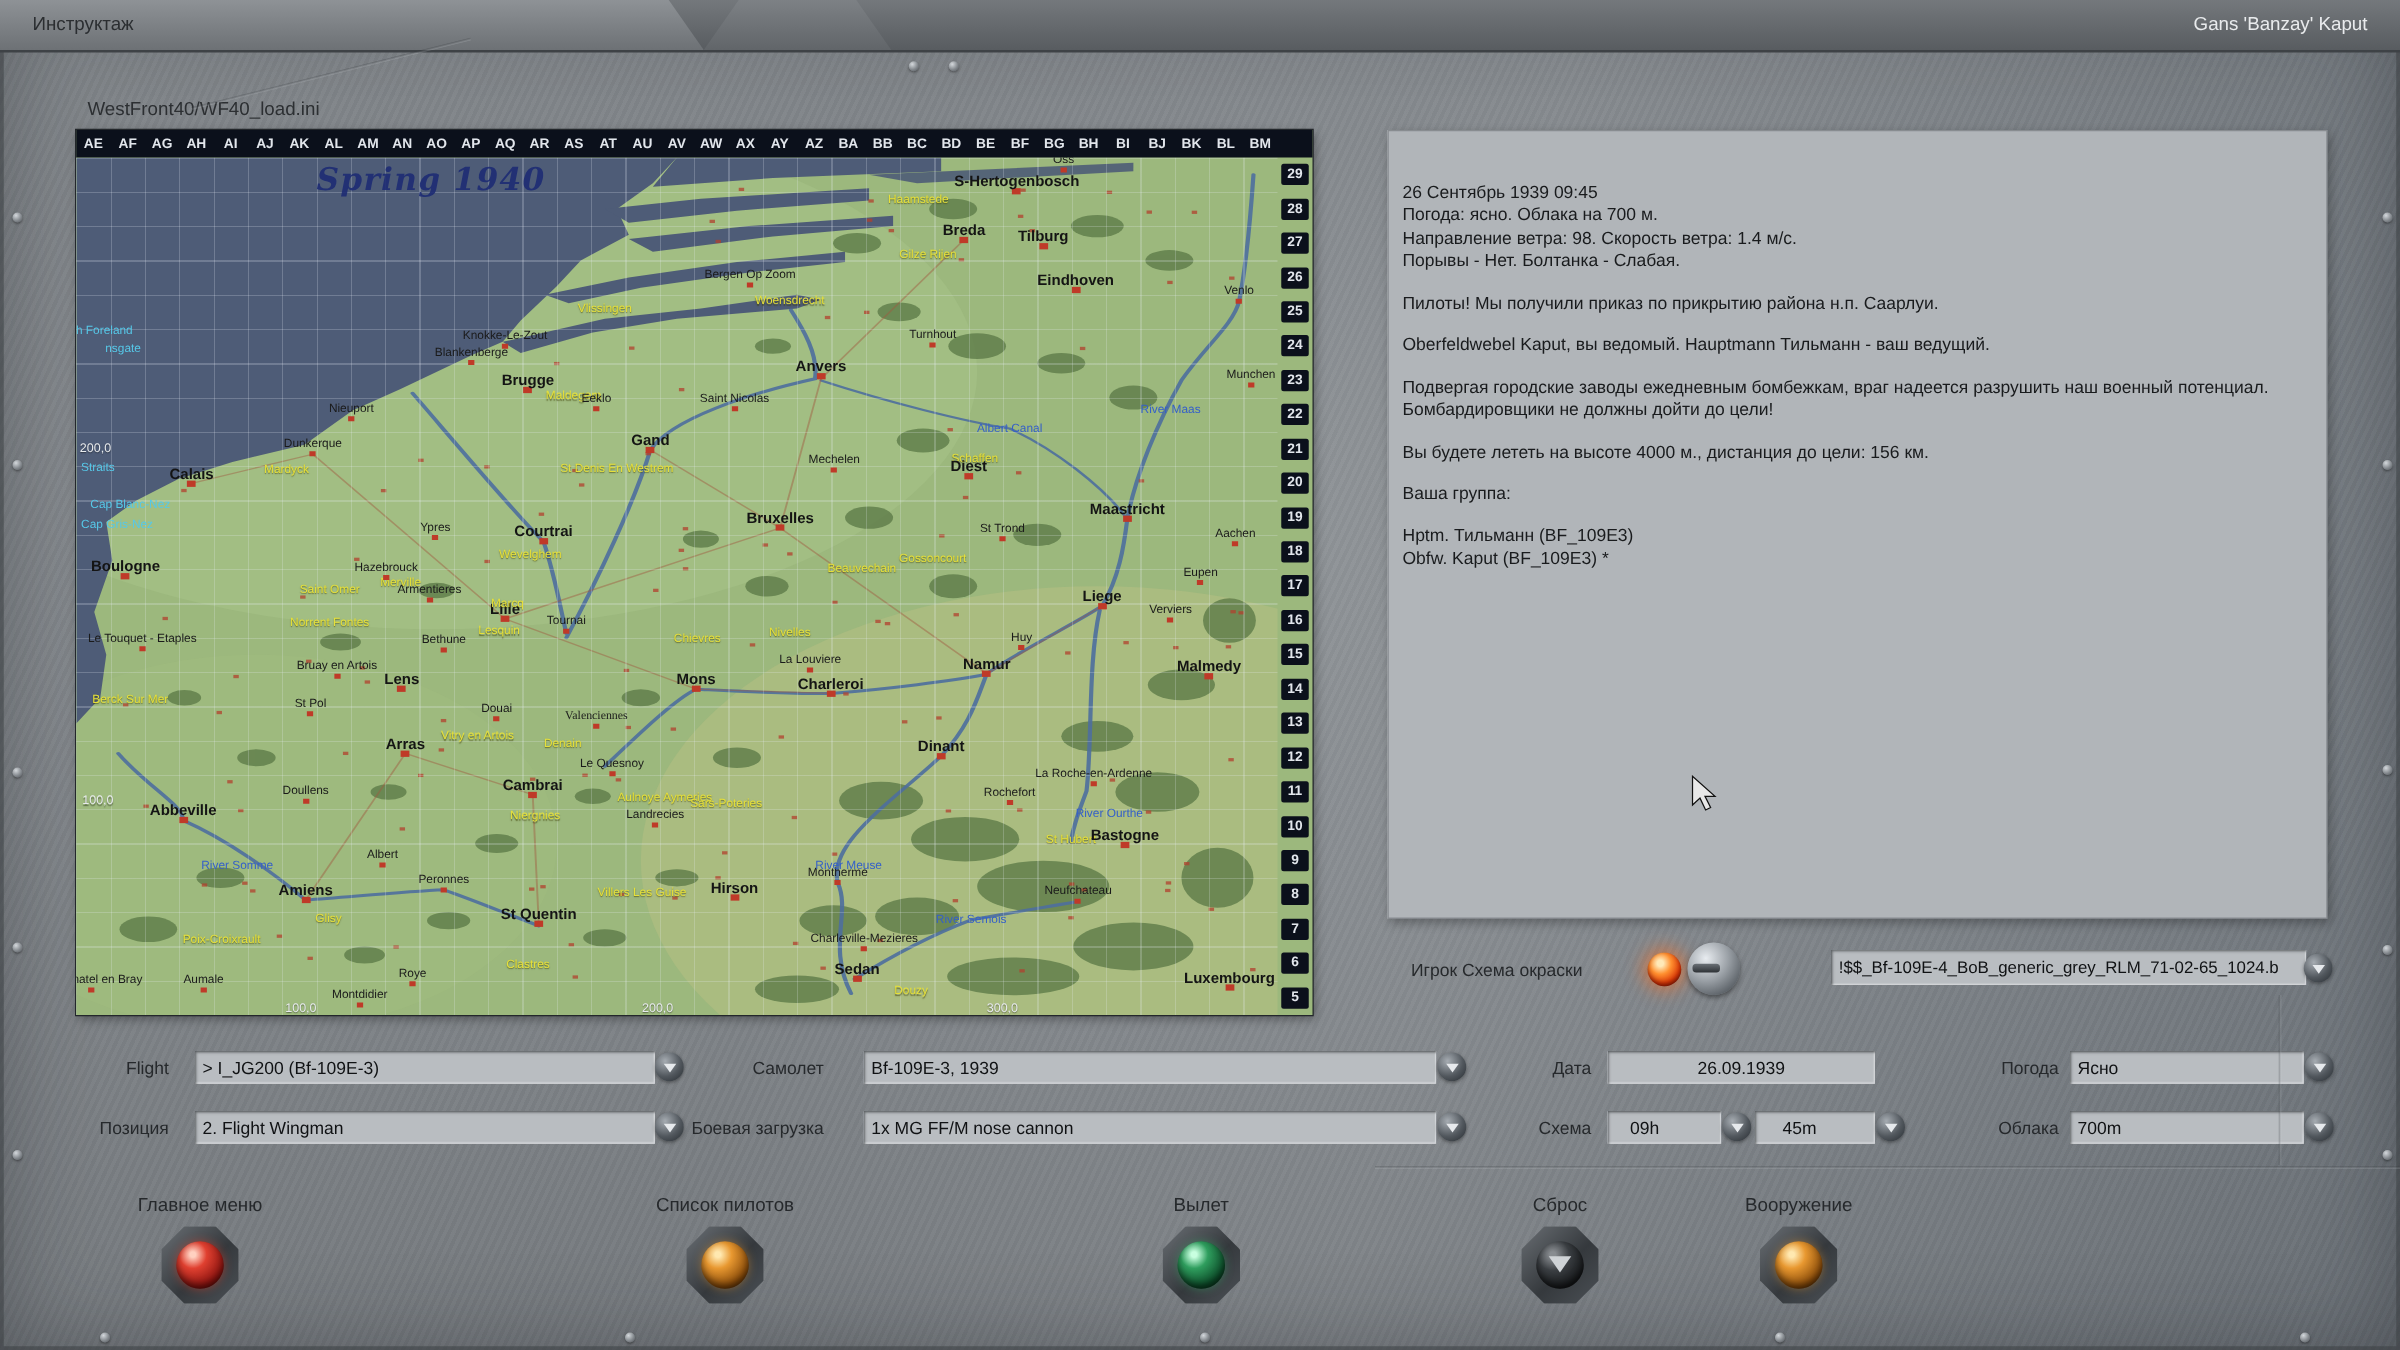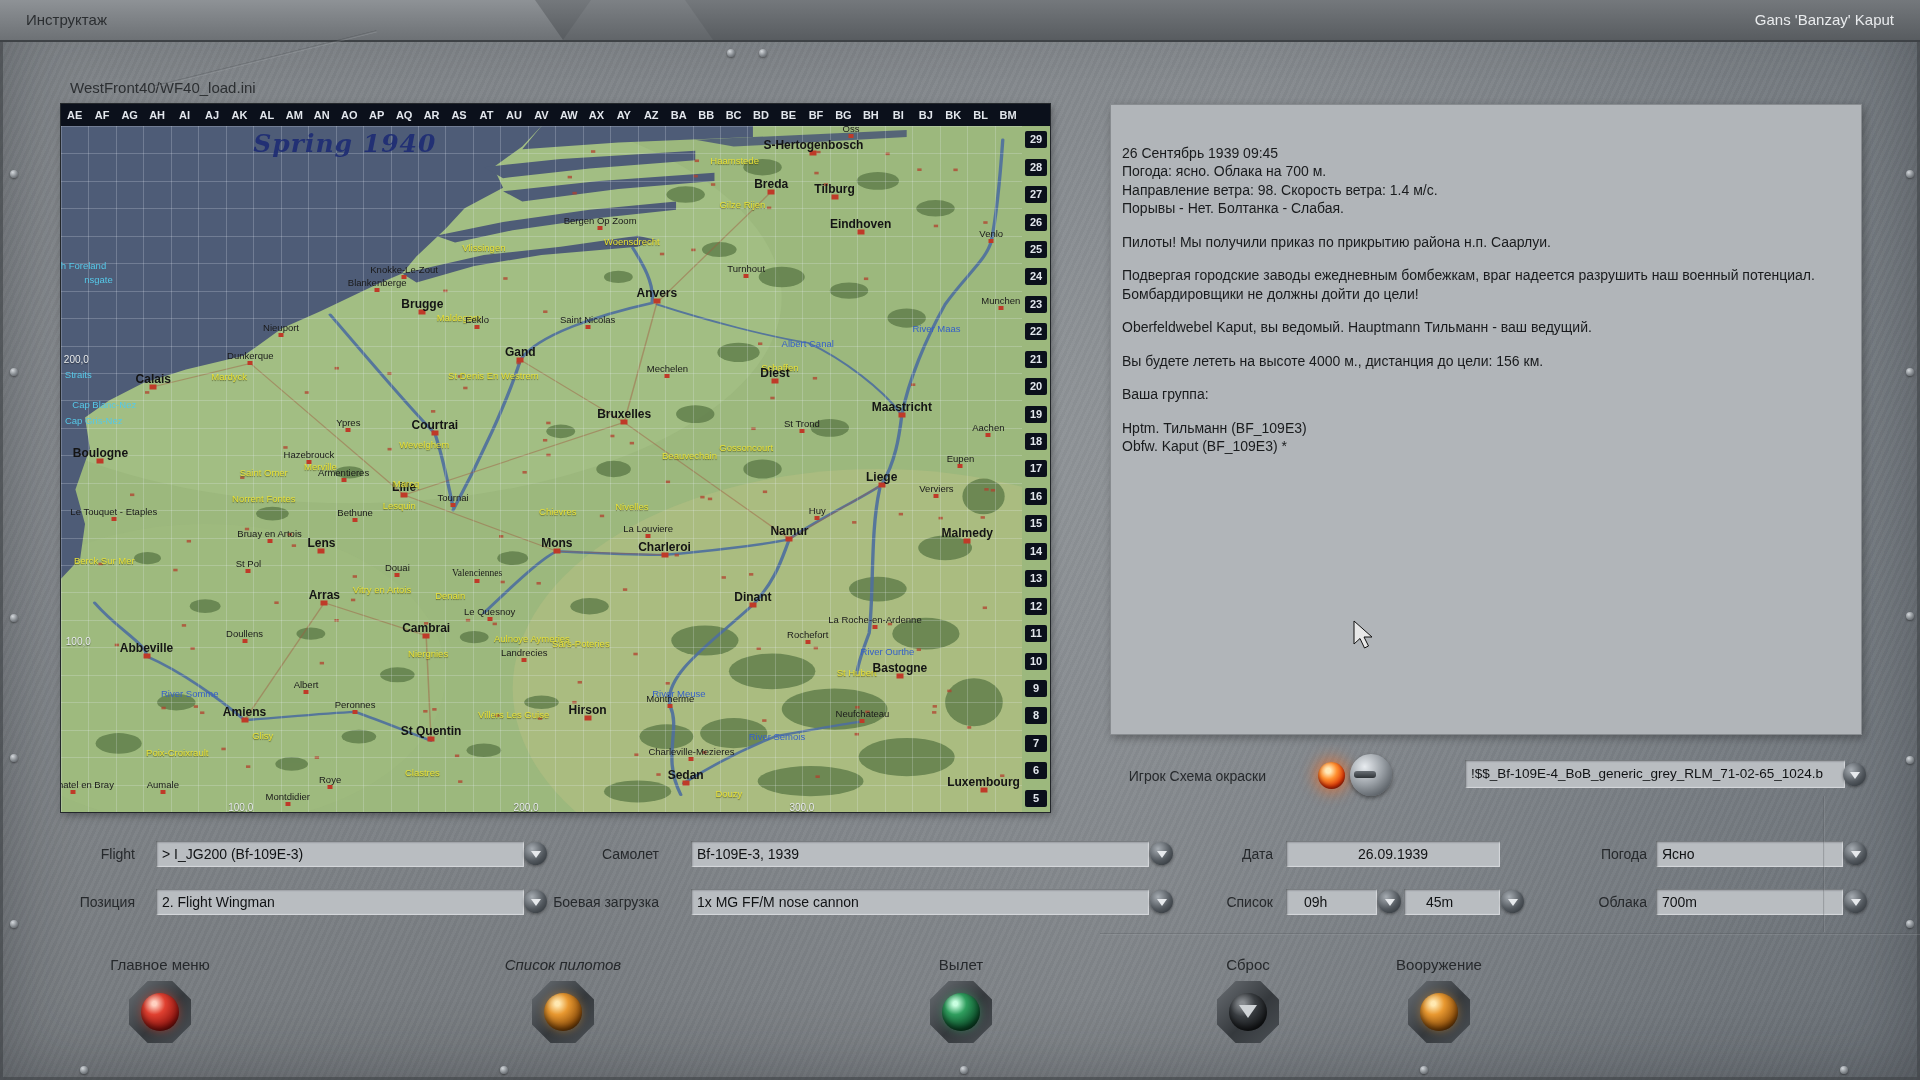--- a/index.html
+++ b/index.html
@@ -616,22 +616,22 @@
         </div>
       </div>
   </div>
 
   <div class="briefing">
     <p class="b-line">26 Сентябрь 1939 09:45</p>
     <p class="b-line">Погода: ясно. Облака на 700 м.</p>
     <p class="b-line">Направление ветра: 98. Скорость ветра: 1.4 м/с.</p>
     <p class="b-line">Порывы - Нет. Болтанка - Слабая.</p>
     <p class="b-line b-gap">Пилоты! Мы получили приказ по прикрытию района н.п. Саарлуи.</p>
+    <p class="b-line b-gap">Oberfeldwebel Kaput, вы ведомый. Hauptmann Тильманн - ваш ведущий.</p>
     <p class="b-line b-gap">Подвергая городские заводы ежедневным бомбежкам, враг надеется разрушить наш военный потенциал. Бомбардировщики не должны дойти до цели!</p>
-    <p class="b-line b-gap">Oberfeldwebel Kaput, вы ведомый. Hauptmann Тильманн - ваш ведущий.</p>
     <p class="b-line b-gap">Вы будете лететь на высоте 4000 м., дистанция до цели: 156 км.</p>
     <p class="b-line b-gap">Ваша группа:</p>
     <p class="b-line b-gap">Hptm. Тильманн (BF_109E3)</p>
     <p class="b-line">Obfw. Kaput (BF_109E3) *</p>
   </div>
 
   <div class="skin-label">Игрок Схема окраски</div>
   <div class="lamp"></div>
   <div class="knob"></div>
   <div class="fld skin-field">
@@ -667,21 +667,21 @@
     <span>2. Flight Wingman</span>
   </div>
   <div class="dd" style="left:524px;top:890px;"></div>
 
   <div class="flabel" style="left:509px;width:150px;top:894px;">Боевая загрузка</div>
   <div class="fld" style="left:691px;top:889px;width:458px;">
     <span>1x MG FF/M nose cannon</span>
   </div>
   <div class="dd" style="left:1150px;top:890px;"></div>
 
-  <div class="flabel" style="left:1123px;width:150px;top:894px;">Список</div>
+  <div class="flabel" style="left:1123px;width:150px;top:894px;">Схема</div>
   <div class="fld f-hour" style="left:1286px;top:889px;width:91px;">
     <span>09h</span>
   </div>
   <div class="dd" style="left:1378px;top:890px;"></div>
   <div class="fld f-minute" style="left:1404px;top:889px;width:96px;">
     <span>45m</span>
   </div>
   <div class="dd" style="left:1501px;top:890px;"></div>
 
   <div class="flabel" style="left:1497px;width:150px;top:894px;">Облака</div>
@@ -689,21 +689,21 @@
     <span>700m</span>
   </div>
   <div class="dd" style="left:1844px;top:890px;"></div>
 
   <div class="action" style="left:75px;">
     <div class="alabel">Главное меню</div>
     <div class="nut">
         <div class="ball red"></div>
       </div>
   </div>
-  <div class="action" style="left:478px;font-style:italic;">
+  <div class="action" style="left:495px;">
     <div class="alabel">Список пилотов</div>
     <div class="nut">
         <div class="ball amber"></div>
       </div>
   </div>
   <div class="action" style="left:876px;">
     <div class="alabel">Вылет</div>
     <div class="nut">
         <div class="ball green"></div>
       </div>

